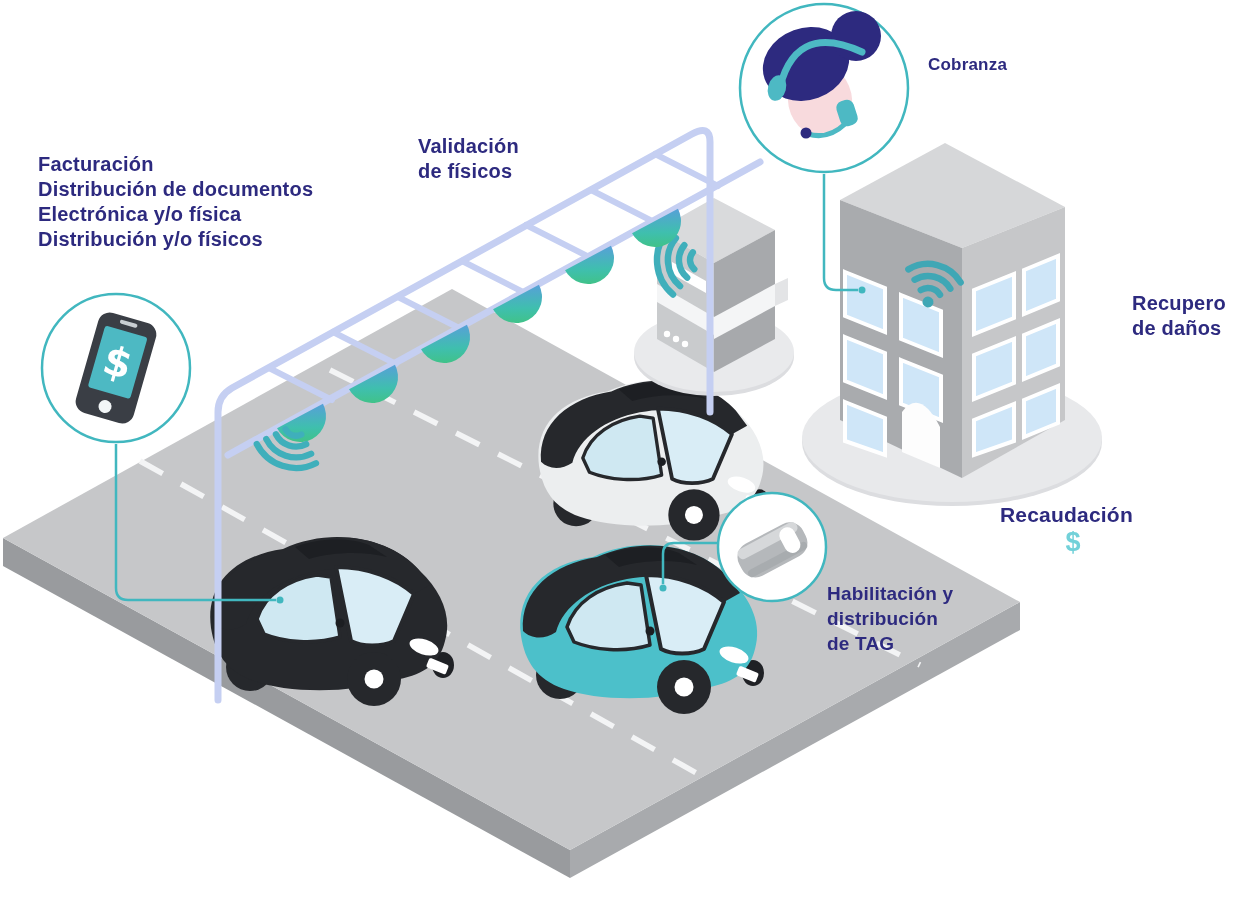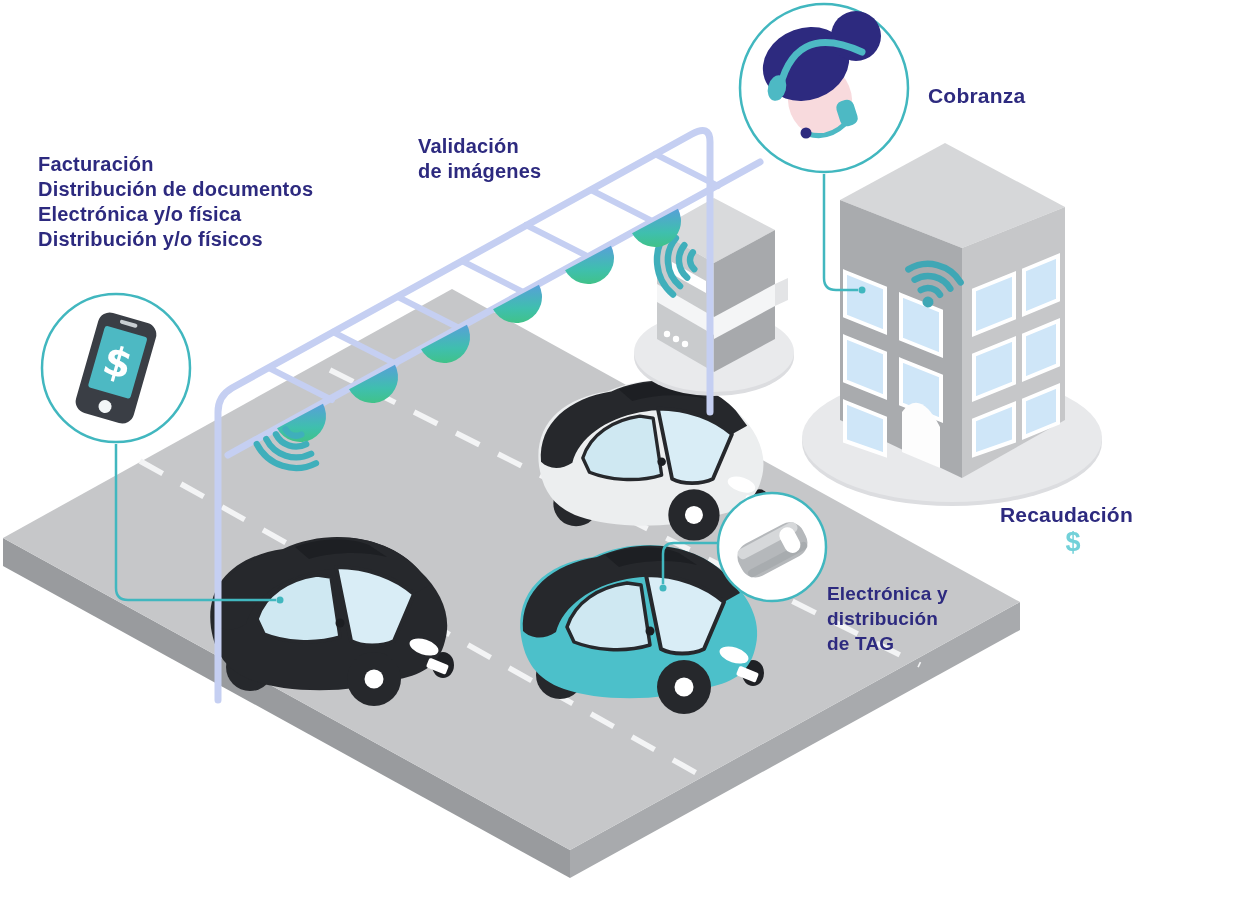--- a/index.html
+++ b/index.html
@@ -4,21 +4,21 @@
 <style>
   html,body{margin:0;padding:0;background:#fff;}
   .stage{position:relative;width:1236px;height:897px;background:#fff;overflow:hidden;
          font-family:"Liberation Sans", sans-serif;}
   .stage svg{position:absolute;left:0;top:0;}
   .lbl{position:absolute;color:#2d2a7f;font-weight:bold;line-height:25px;font-size:20px;
        letter-spacing:.2px;white-space:nowrap;}
   .lbl div{white-space:nowrap;}
   .lbl-facturacion{left:38px;top:152px;}
   .lbl-validacion{left:418px;top:134px;}
-  .lbl-cobranza{left:928px;top:52px;font-size:21px;margin-top:31px;}
+  .lbl-cobranza{left:928px;top:52px;font-size:17px;}
   .lbl-recupero{left:1132px;top:291px;}
   .lbl-recaudacion{left:1000px;top:502px;width:146px;font-size:21px;}
   .lbl-recaudacion .dollar{color:#72d1d9;font-size:27px;text-align:center;line-height:30px;}
   .lbl-habilitacion{left:827px;top:581px;font-size:19px;}
 </style>
 </head>
 <body>
 
 <div class="stage">
 
@@ -190,30 +190,34 @@
 
 <div class="lbl lbl-facturacion">
   <div>Facturación</div>
   <div>Distribución de documentos</div>
   <div>Electrónica y/o física</div>
   <div>Distribución y/o físicos</div>
 </div>
 
 <div class="lbl lbl-validacion">
   <div>Validación</div>
-  <div>de imágenes</div>
+  <div>de físicos</div>
 </div>
 
 <div class="lbl lbl-cobranza">Cobranza</div>
 
+<div class="lbl lbl-recupero">
+  <div>Recupero</div>
+  <div>de daños</div>
+</div>
 
 <div class="lbl lbl-recaudacion">
   <div>Recaudación</div>
   <div class="dollar">$</div>
 </div>
 
 <div class="lbl lbl-habilitacion">
-  <div>Electrónica y</div>
+  <div>Habilitación y</div>
   <div>distribución</div>
   <div>de TAG</div>
 </div>
 
 </div>
 
 </body></html>

